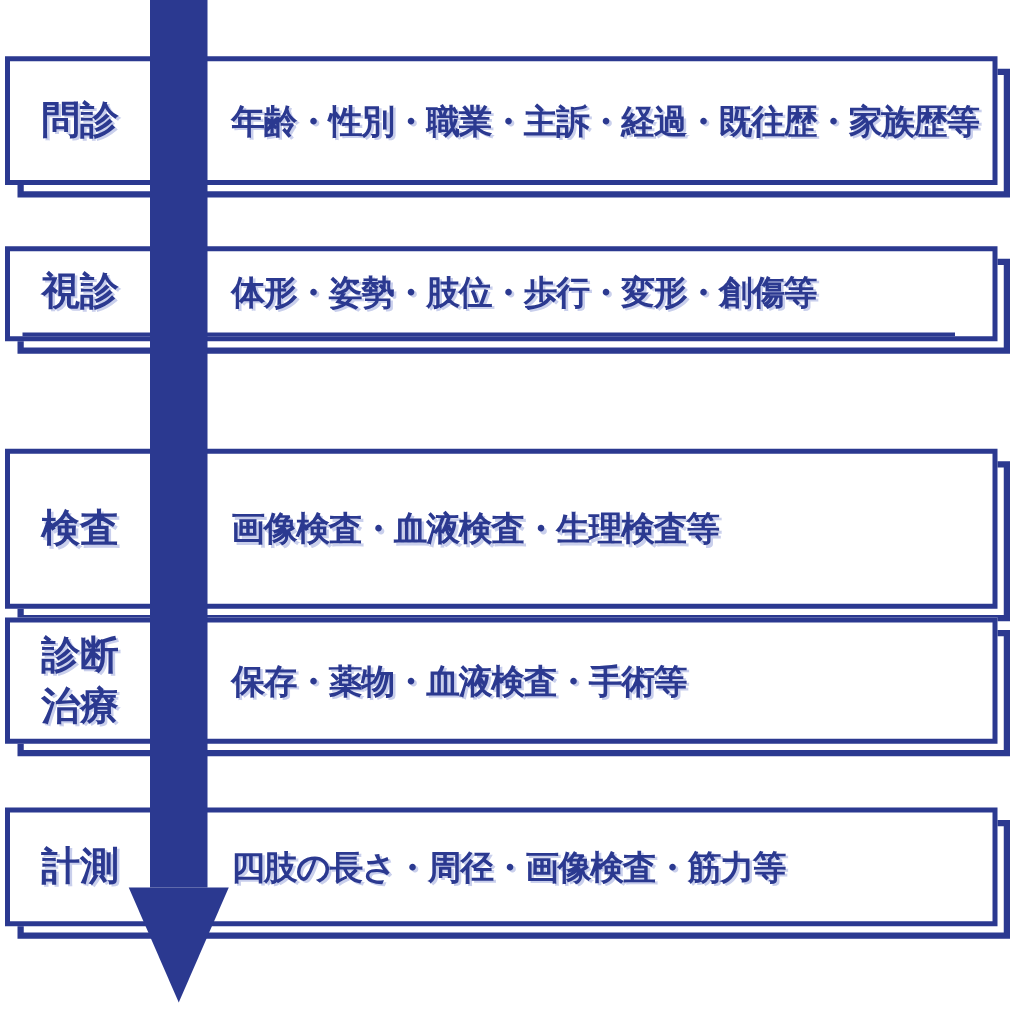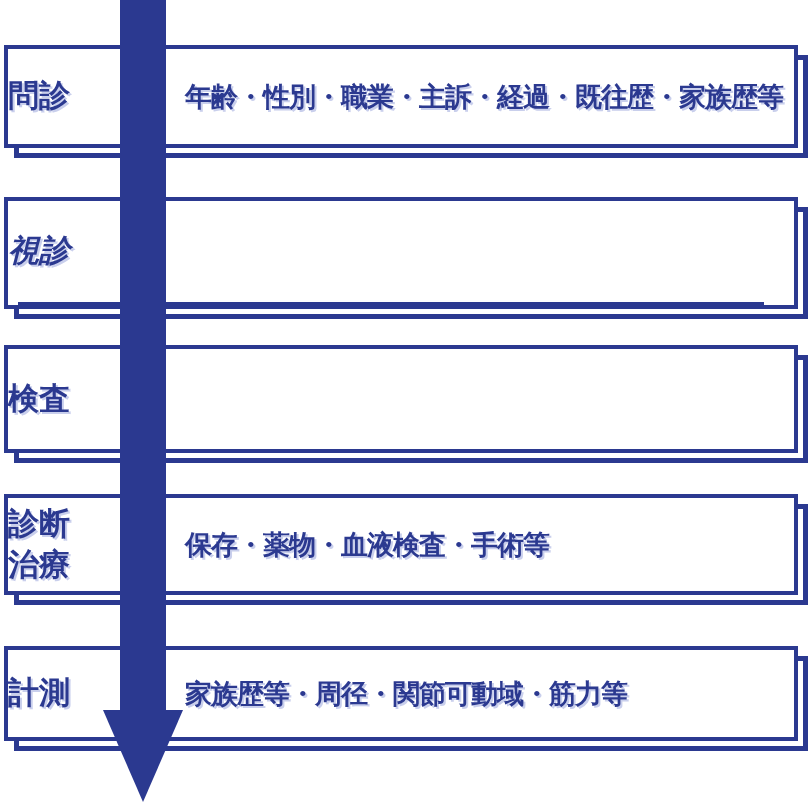--- a/index.html
+++ b/index.html
@@ -10,22 +10,22 @@
     background: #ffffff;
     overflow: hidden;
     font-family: "Liberation Sans", sans-serif;
     font-weight: bold;
     color: #2b3990;
   }
 
   
   .box { position: absolute; left: 4px; width: 794px; }
   .s1 { top: 45px;  height: 103px; }
-  .s2 { top: 197px; height: 112px; font-style: italic;  }
-  .s3 { top: 345px; height: 108px; border-radius: 15px; }
+  .s2 { top: 197px; height: 76px;  }
+  .s3 { top: 359px; height: 128px; border-radius: 15px; }
   .s4 { top: 494px; height: 101px; }
   .s5 { top: 646px; height: 95px;  }
 
   .shadow {
     position: absolute;
     left: 10px; top: 10px; right: -10px; bottom: -10px;
     border: 5px solid #2b3990;
   }
   .face {
     position: absolute;
@@ -38,20 +38,21 @@
   .row { flex: 1; display: flex; align-items: center; }
   .divider {
     flex: none;
     height: 3px;
     background: #2b3990;
     margin: 0 30px 0 10px;
   }
   .label {
     flex: none;
     width: 112px;
+    text-align: center;
     font-size: 31px;
     line-height: 1.32;
     white-space: pre-line;
     text-shadow: 2px 2px 0 #c9cfec;
   }
   .content {
     flex: 1;
     padding-left: 65px;
     font-size: 27px;
     letter-spacing: -1px;
@@ -89,51 +90,53 @@
         <div class="content">年齢・性別・職業・主訴・経過・既往歴・家族歴等</div>
       </div>
     </div>
   </section>
 
   <section class="box s2">
     <div class="shadow"></div>
     <div class="face">
       <div class="row">
         <div class="label">視診</div>
+        <div class="content">体形・姿勢・肢位・歩行・変形・創傷等</div>
       </div>
       <div class="divider"></div>
     </div>
   </section>
 
   <section class="box s3">
     <div class="shadow"></div>
     <div class="face">
       <div class="row">
         <div class="label">検査</div>
+        <div class="content">画像検査・血液検査・生理検査等</div>
       </div>
     </div>
   </section>
 
   <section class="box s4">
     <div class="shadow"></div>
     <div class="face">
       <div class="row">
         <div class="label">診断
 治療</div>
         <div class="content">保存・薬物・血液検査・手術等</div>
       </div>
     </div>
   </section>
 
   <section class="box s5">
     <div class="shadow"></div>
     <div class="face">
       <div class="row">
         <div class="label">計測</div>
-        <div class="content">家族歴等・周径・関節可動域・筋力等</div>
+        <div class="content">四肢の長さ・周径・画像検査・筋力等</div>
       </div>
     </div>
   </section>
 
   <div class="arrow">
     <div class="arrow-shaft"></div>
     <div class="arrow-head"></div>
   </div>
 
 </div>

